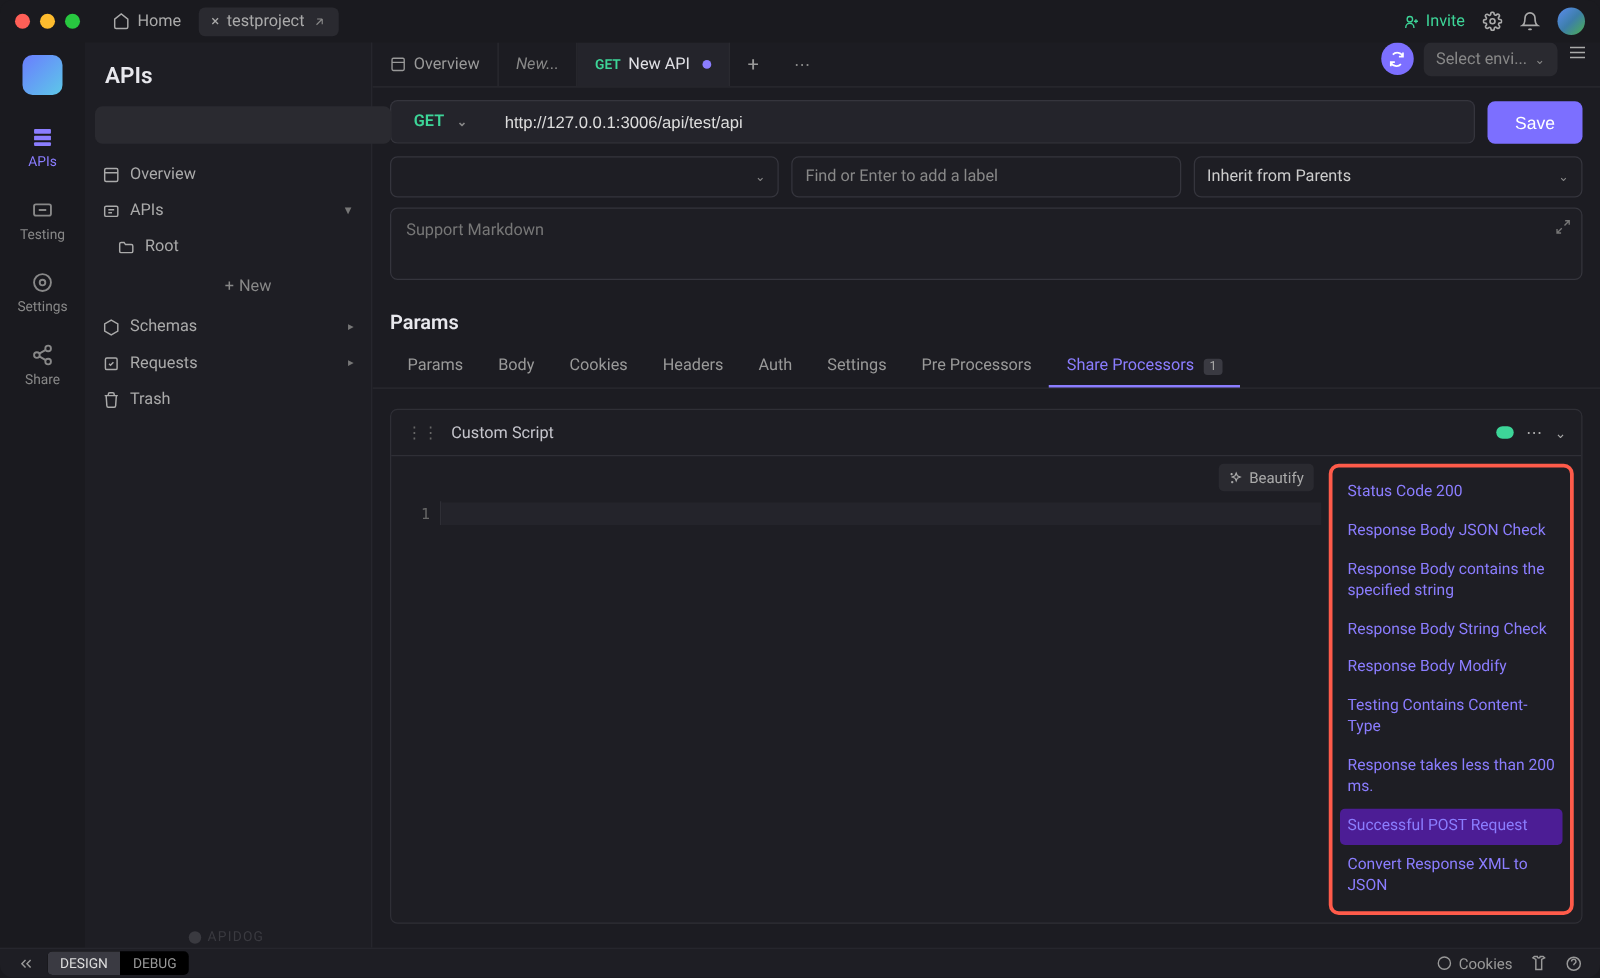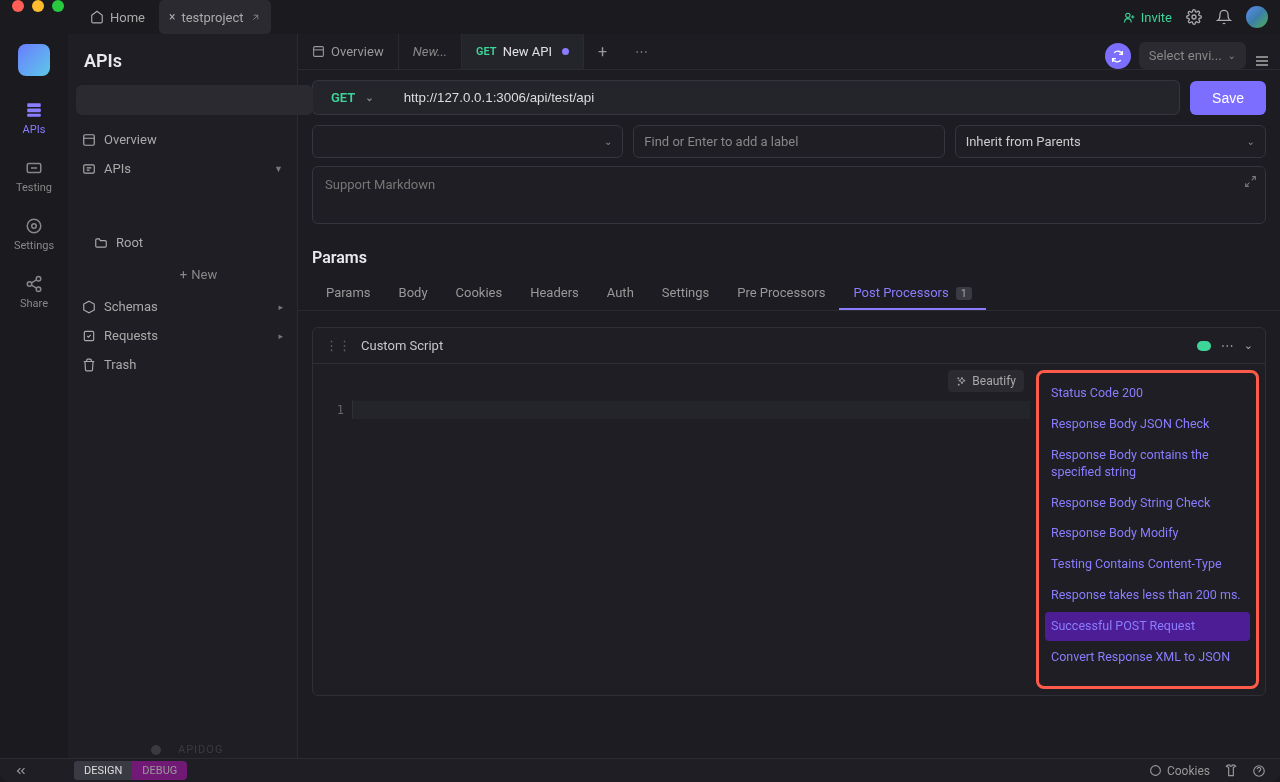--- a/index.html
+++ b/index.html
@@ -9,20 +9,21 @@
   color: #c5c5cc;
   font-size: 13px;
   width: 1280px;
   height: 782px;
   overflow: hidden;
   border-radius: 10px;
 }
 .titlebar {
   height: 34px;
   display: flex;
+  align-items: center;
   padding: 0 12px;
   background: #1a1a1f;
 }
 .traffic-lights { display: flex; gap: 8px; margin-right: 18px; }
 .tl { width: 12px; height: 12px; border-radius: 50%; }
 .tl.red { background: #ff5f57; }
 .tl.yellow { background: #febc2e; }
 .tl.green { background: #28c840; }
 .tb-btn { display: flex; align-items: center; gap: 6px; color: #aaa; padding: 4px 8px; cursor: pointer; }
 .tb-tab { background: #2a2a30; border-radius: 5px; padding: 4px 10px; display: flex; align-items: center; gap: 6px; color: #aaa; margin-left: 6px; }
@@ -44,29 +45,29 @@
 }
 .sb-title { font-size: 18px; font-weight: 600; color: #e8e8ed; padding: 6px 8px 14px; }
 .sb-search-row { display: flex; gap: 6px; margin-bottom: 10px; }
 .sb-search { flex: 1; background: #2a2a30; border: none; border-radius: 6px; height: 30px; padding: 0 30px 0 30px; color: #ccc; position: relative; }
 .sb-search-wrap { position: relative; flex: 1; }
 .sb-search-icon { position: absolute; left: 8px; top: 7px; color: #888; }
 .sb-iconbtn { width: 30px; height: 30px; background: #2a2a30; border-radius: 6px; display: flex; align-items: center; justify-content: center; cursor: pointer; }
 .sb-addbtn { width: 30px; height: 30px; background: #7c6fff; border-radius: 6px; display: flex; align-items: center; justify-content: center; cursor: pointer; color: #fff; font-size: 16px; }
 .sb-item { display: flex; align-items: center; gap: 8px; padding: 7px 6px; color: #aaa; cursor: pointer; border-radius: 4px; }
 .sb-item .caret { margin-left: auto; font-size: 9px; color: #777; }
-.sb-sub { padding-left: 12px; margin-top: 45px; }
+.sb-sub { padding-left: 12px; }
 .sb-new-btn { margin: 4px 0 4px 20px; padding: 5px; text-align: center; color: #888; border: 1px solid transparent; border-radius: 4px; }
 .content { flex: 1; background: #1c1c22; display: flex; flex-direction: column; overflow: hidden; }
 .tabs-row { height: 36px; display: flex; align-items: stretch; border-bottom: 1px solid #2a2a30; }
 .tab { display: flex; align-items: center; gap: 6px; padding: 0 14px; color: #999; cursor: pointer; border-right: 1px solid #2a2a30; position: relative; }
 .tab.active { background: #24242b; color: #e0e0e5; }
 .tab .method { color: #3dd598; font-weight: 600; font-size: 11px; }
 .tab .dot { width: 7px; height: 7px; border-radius: 50%; background: #8b7dff; margin-left: 4px; }
-.tabs-right { margin-left: auto; display: flex; align-items: flex-end; gap: 8px; padding-right: 10px; }
+.tabs-right { margin-left: auto; display: flex; align-items: flex-start; gap: 8px; padding-right: 10px; }
 .env-select { background: #2a2a30; border-radius: 6px; padding: 6px 10px; color: #888; display: flex; align-items: center; gap: 6px; min-width: 90px; }
 .sync-icon-btn { width: 26px; height: 26px; border-radius: 50%; background: #7c6fff; display: flex; align-items: center; justify-content: center; }
 .url-row { display: flex; gap: 10px; padding: 10px 14px; align-items: center; }
 .method-sel { background: #24242b; border: 1px solid #35353d; border-radius: 6px 0 0 6px; padding: 9px 18px; color: #3dd598; font-weight: 600; display: flex; align-items: center; gap: 10px; border-right: none; }
 .url-input { flex: 1; background: #24242b; border: 1px solid #35353d; border-left: none; border-radius: 0 6px 6px 0; padding: 9px 12px; color: #ddd; }
 .url-group { display: flex; flex: 1; }
 .save-btn { background: #7c6fff; color: #fff; padding: 9px 22px; border-radius: 6px; cursor: pointer; border: none; font-size: 14px; }
 .three-col { display: flex; gap: 10px; padding: 0 14px 8px; }
 .col-input { flex: 1; background: #1e1e24; border: 1px solid #35353d; border-radius: 6px; padding: 8px 10px; color: #888; display: flex; align-items: center; justify-content: space-between; }
 .section-label { padding: 8px 14px 6px; color: #ccc; font-size: 13px; }
@@ -82,31 +83,31 @@
 .drag-handle { color: #666; cursor: grab; }
 .toggle { width: 14px; height: 10px; background: #3dd598; border-radius: 6px; position: relative; }
 .script-actions { margin-left: auto; display: flex; align-items: center; gap: 10px; color: #aaa; }
 .script-body { display: flex; border-top: 1px solid #2f2f36; min-height: 332px; }
 .editor-area { flex: 1; position: relative;}
 .beautify-btn { position: absolute; top: 6px; right: 6px; background: #2a2a30; padding: 4px 8px; border-radius: 4px; color: #aaa; font-size: 12px; display: flex; align-items: center; gap: 5px; cursor: pointer; }
 .editor { padding: 36px 0 0 0; display: flex; }
 .gutter { width: 40px; text-align: right; padding-right: 8px; color: #666; border-right: 1px solid #2f2f36; font-family: monospace; font-size: 12px; padding-top: 3px; }
 .code-line { flex: 1; height: 18px; background: #24242b; margin-top: 1px; }
 .snippets {
-  width: 223px; border: 3px solid #ff5b4a; border-radius: 8px;
+  width: 196px; border: 3px solid #ff5b4a; border-radius: 8px;
   margin: 6px; padding: 6px; display: flex; flex-direction: column; gap: 2px; overflow-y: auto;
 }
 .snippet-item { padding: 6px 6px; color: #8b7dff; font-size: 12.5px; cursor: pointer; border-radius: 4px; line-height: 1.35; }
 .snippet-item.hover { background: #4c1d95; }
 .statusbar { height: 24px; background: #1e1e24; border-top: 1px solid #2a2a30; display: flex; align-items: center; padding: 0 14px; gap: 10px; font-size: 12px; color: #999; }
-.sb-toggle { display: flex; background: #701a75; border-radius: 4px; overflow: hidden; margin-left: 36px; }
+.sb-toggle { display: flex; background: #000000; border-radius: 4px; overflow: hidden; }
 .sb-toggle-item { padding: 3px 10px; cursor: pointer; font-size: 11px; }
 .sb-toggle-item.active { background: #3a3a42; color: #ddd; }
 .status-right { margin-left: auto; display: flex; align-items: center; gap: 14px; }
-.brand-footer { position: absolute; bottom: 26px; left: 150px; color: #3a3a40; font-size: 11px; letter-spacing: 1px; display: flex; align-items: center; gap: 16px; }
+.brand-footer { position: absolute; bottom: 26px; left: 150px; color: #3a3a40; font-size: 11px; letter-spacing: 1px; display: flex; align-items: center; gap: 4px; }
 svg { display: block; }
 </style>
 </head>
 <body>
 
 <div class="titlebar">
   <div class="traffic-lights">
     <div class="tl red"></div>
     <div class="tl yellow"></div>
     <div class="tl green"></div>
@@ -336,21 +337,21 @@
     <div class="params-header">Params</div>
     <div class="param-tabs">
       <div class="ptab"><span>Params</span></div>
       <div class="ptab"><span>Body</span></div>
       <div class="ptab"><span>Cookies</span></div>
       <div class="ptab"><span>Headers</span></div>
       <div class="ptab"><span>Auth</span></div>
       <div class="ptab"><span>Settings</span></div>
       <div class="ptab"><span>Pre Processors</span></div>
       <div class="ptab active">
-        <span>Post Processors</span>
+        <span>Share Processors</span>
         <span class="badge">1</span>
       </div>
     </div>
 
     <div class="script-section">
       <div class="script-header">
         <span class="drag-handle">⋮⋮</span>
         <span>Custom Script</span>
         <div class="script-actions">
           <div class="toggle"></div>

